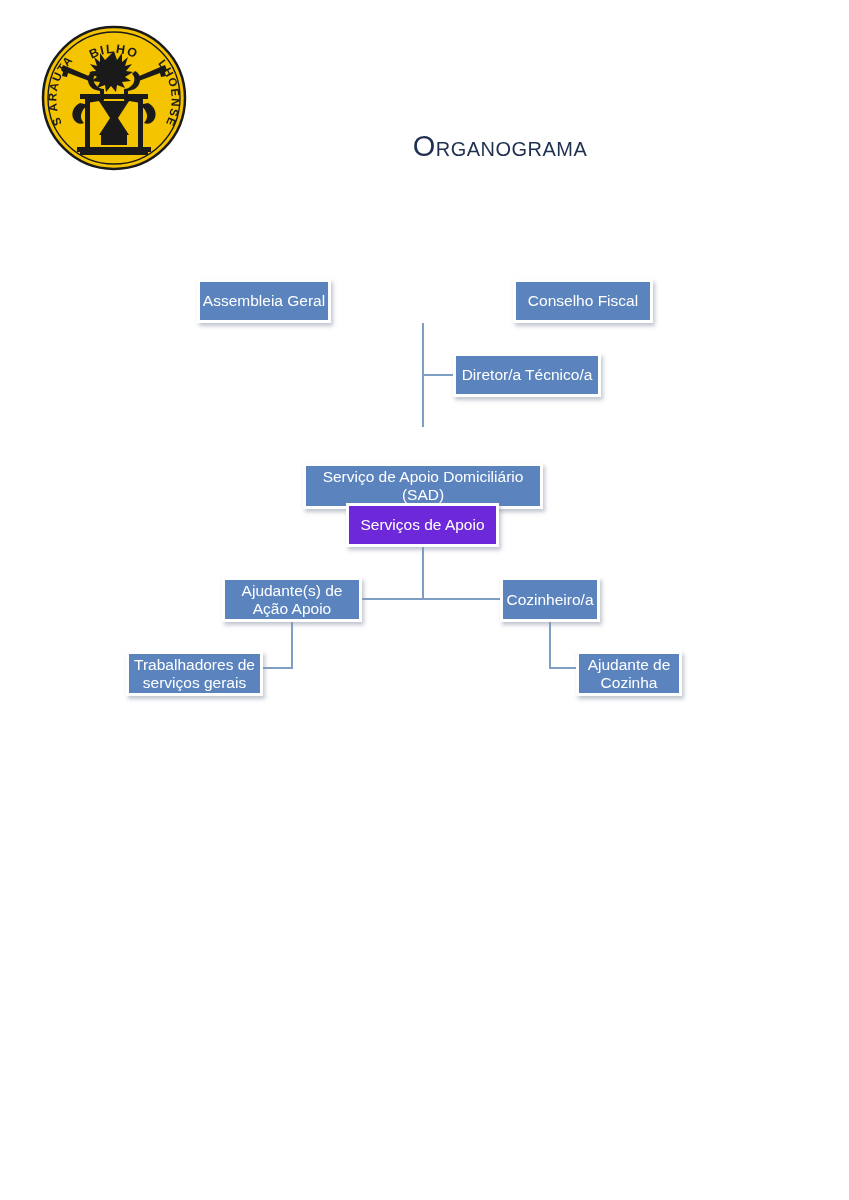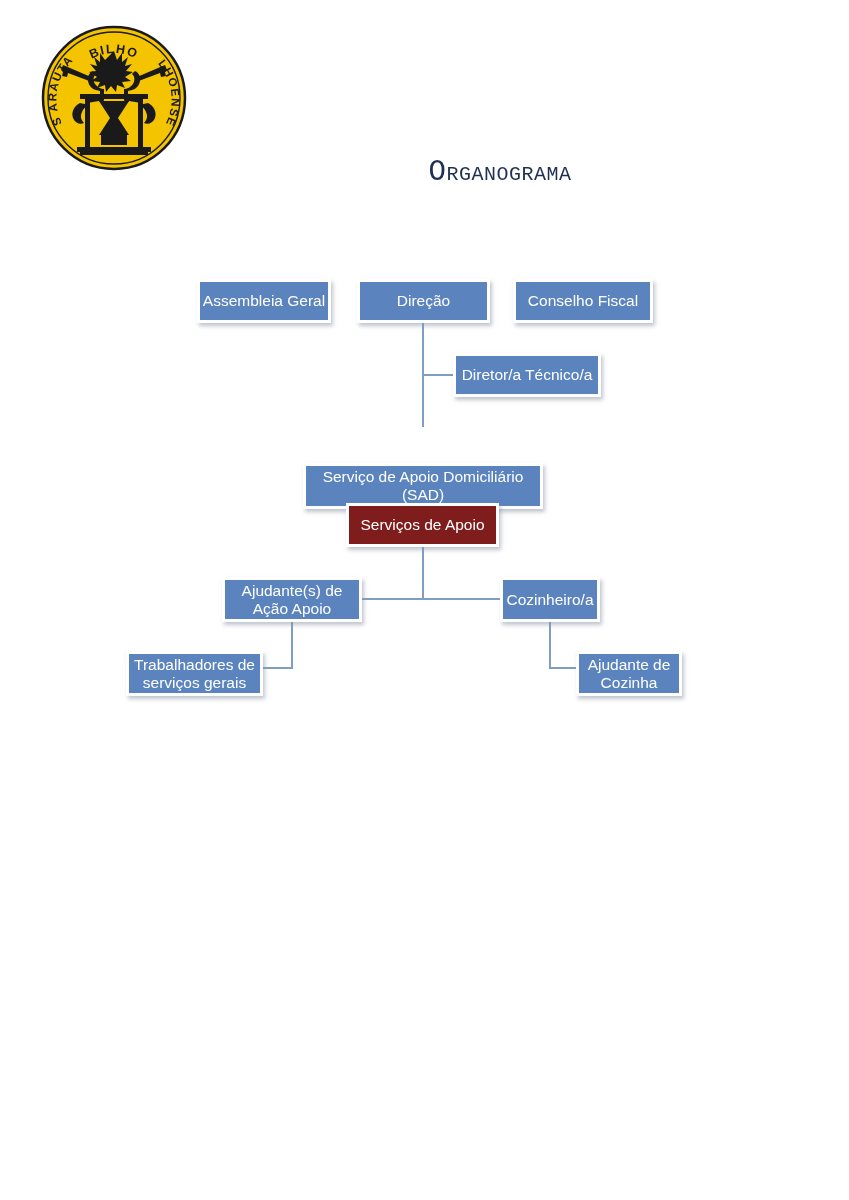--- a/index.html
+++ b/index.html
@@ -25,27 +25,26 @@
     height: 146px;
   }
 
   
   #page-title {
     position: absolute;
     left: 300px;
     top: 130px;
     width: 400px;
     text-align: center;
-    font-family: Liberation Mono, monospace;
+    font-family: Liberation Sans, sans-serif;
     font-size: 29px;
     color: #1f3050;
     letter-spacing: 0.5px;
     font-variant: small-caps;
     white-space: nowrap;
-    margin-top: 26px;
   }
 
   
   #org-chart {
     position: absolute;
     left: 0;
     top: 0;
     width: 849px;
     height: 1200px;
   }
@@ -71,21 +70,21 @@
     font-size: 15.5px;
     line-height: 1.15;
     display: flex;
     align-items: center;
     justify-content: center;
     text-align: center;
     white-space: nowrap;
     z-index: 2;
   }
   .node.wrap { white-space: normal; }
-  .node.light { background: #7f1d1d; text-align: center; }
+  .node.light { background: #6d28d9; text-align: center; }
   .node .label { display: block; padding: 0 2px; }
 </style>
 </head>
 <body>
 
 <div id="logo">
   <svg viewBox="0 0 146 146" width="146" height="146" aria-hidden="true">
     <defs>
       <path id="arcTop" d="M 28 73 A 45 45 0 0 1 118 73" fill="none"></path>
       <path id="arcLeft" d="M 20 96 A 53 53 0 0 1 30 38" fill="none"></path>
@@ -161,23 +160,20 @@
       <path d="M292 622 L292 668 L263 668"></path>
 
       <path d="M550 622 L550 668 L576 668"></path>
     </g>
   </svg>
 
   <div class="node" style="left:197px; top:279px; width:134px; height:44px;">
     <span class="label">Assembleia Geral</span>
   </div>
 
-  <div class="node" style="left:357px; top:279px; width:133px; height:44px;">
-    <span class="label">Direção</span>
-  </div>
 
   <div class="node" style="left:513px; top:279px; width:140px; height:44px;text-align:right;">
     <span class="label">Conselho Fiscal</span>
   </div>
 
   <div class="node" style="left:453px; top:353px; width:148px; height:44px;">
     <span class="label">Diretor/a Técnico/a</span>
   </div>
 
   <div class="node wrap" style="left:303px; top:427px; width:240px; height:46px;margin-top:36px;">

